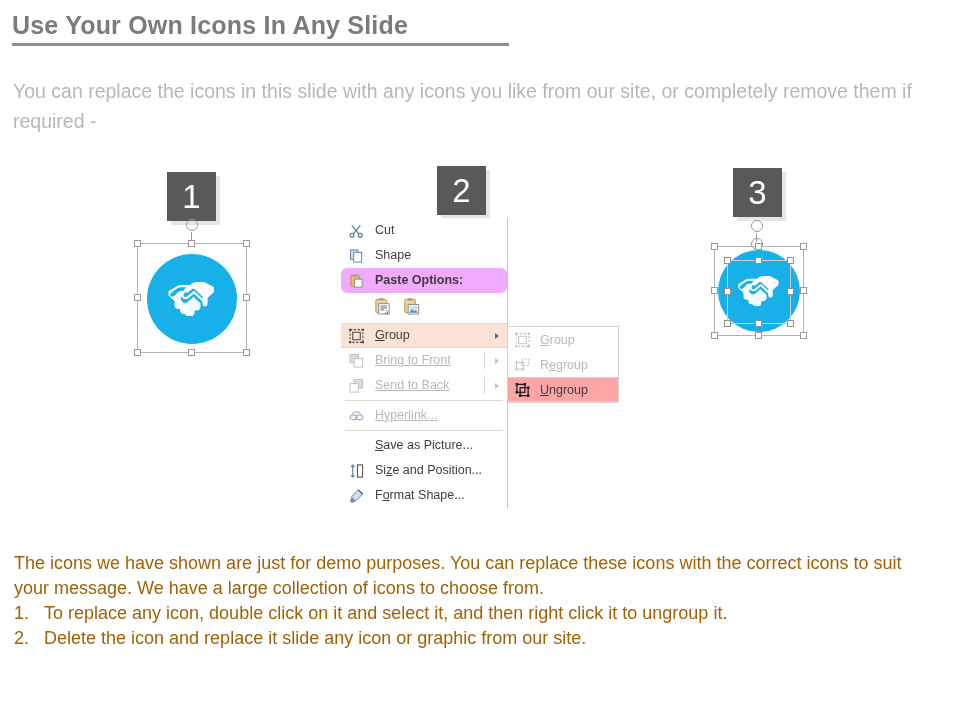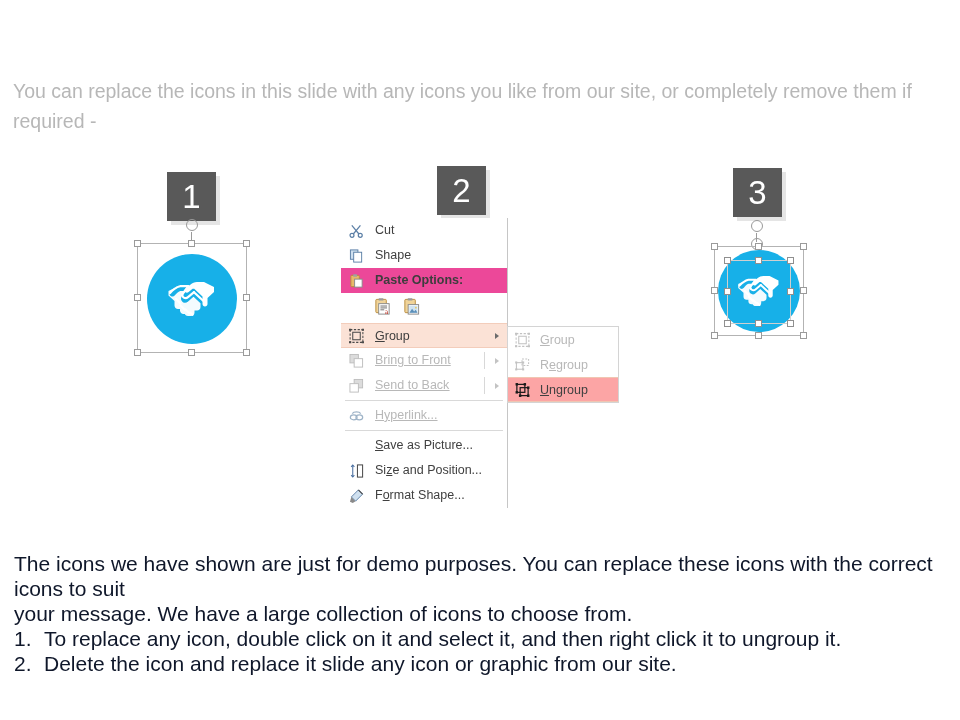--- a/index.html
+++ b/index.html
@@ -61,31 +61,31 @@
   }
   .hs-svg{display:block;}
 
   
   .ctxmenu{
     position:absolute;left:341px;top:218px;width:166px;
     background:#ffffff;border-right:1px solid #c6c6c6;
     font-size:12.5px;color:#404040;
   }
   .mi{
-    position:relative;display:flex;align-items:flex-start;height:25px;
+    position:relative;display:flex;align-items:center;height:25px;
     padding-left:34px;box-sizing:border-box;white-space:nowrap;
   }
   .mi .lbl{line-height:25px;}
   .mi .ic{
     position:absolute;left:7px;top:50%;transform:translateY(-50%);
     width:17px;height:17px;display:flex;align-items:center;justify-content:center;
   }
   .mi.disabled .lbl{color:#b8b8b8;text-decoration:underline;}
   .mi.highlight{background:#fbe2d6;border-top:1px solid #f3cdbb;border-bottom:1px solid #f3cdbb;}
-  .mi.header{background:#ec4899;font-weight:bold;color:#3d3d3d;}
+  .mi.header{background:#f0abfc;font-weight:bold;color:#3d3d3d;border-radius:6px;}
   .mi .arrow{
     position:absolute;right:8px;top:50%;transform:translateY(-50%);
     width:0;height:0;border-left:4px solid #6b6b6b;
     border-top:3.5px solid transparent;border-bottom:3.5px solid transparent;
   }
   .mi.disabled .arrow{border-left-color:#c3c3c3;}
   .mi .divleft{
     position:absolute;right:22px;top:4px;width:1px;height:17px;background:#d8d8d8;
   }
   .sep{height:1px;background:#d9d9d9;margin:2px 4px 2px 4px;}
@@ -105,30 +105,34 @@
   .smi.highlight{background:#fca5a5;border-top:1px solid #f0c6b2;border-bottom:1px solid #f0c6b2;}
   .smi .ic{
     position:absolute;left:6px;top:50%;transform:translateY(-50%);
     width:17px;height:17px;display:flex;align-items:center;justify-content:center;
   }
   .u{text-decoration:underline;}
 
   
   .bottom{
     position:absolute;left:14px;top:551px;width:930px;
-    font-size:21px;color:#0f172a;line-height:25px;
+    font-size:18px;color:#a16207;line-height:25px;
   }
   .bottom .num{display:flex;}
   .bottom .num .n{width:30px;flex:0 0 30px;}
 </style>
 </head>
 <body>
 
 <div class="slide">
 
+  <div class="title-wrap">
+    <div class="title">Use Your Own Icons In Any Slide</div>
+    <div class="title-underline"></div>
+  </div>
 
   <div class="intro">You can replace the icons in this slide with any icons you like from our site, or completely remove them if required -</div>
 
   <div class="badge" id="badge-1">1</div>
 
   <div class="rot" style="left:186px;top:219px;"></div>
 
   <div class="selbox" style="left:137px;top:243px;width:110px;height:110px;"></div>
   <div class="handle" style="left:134px;top:240px;"></div>
   <div class="handle" style="left:188px;top:240px;"></div>

